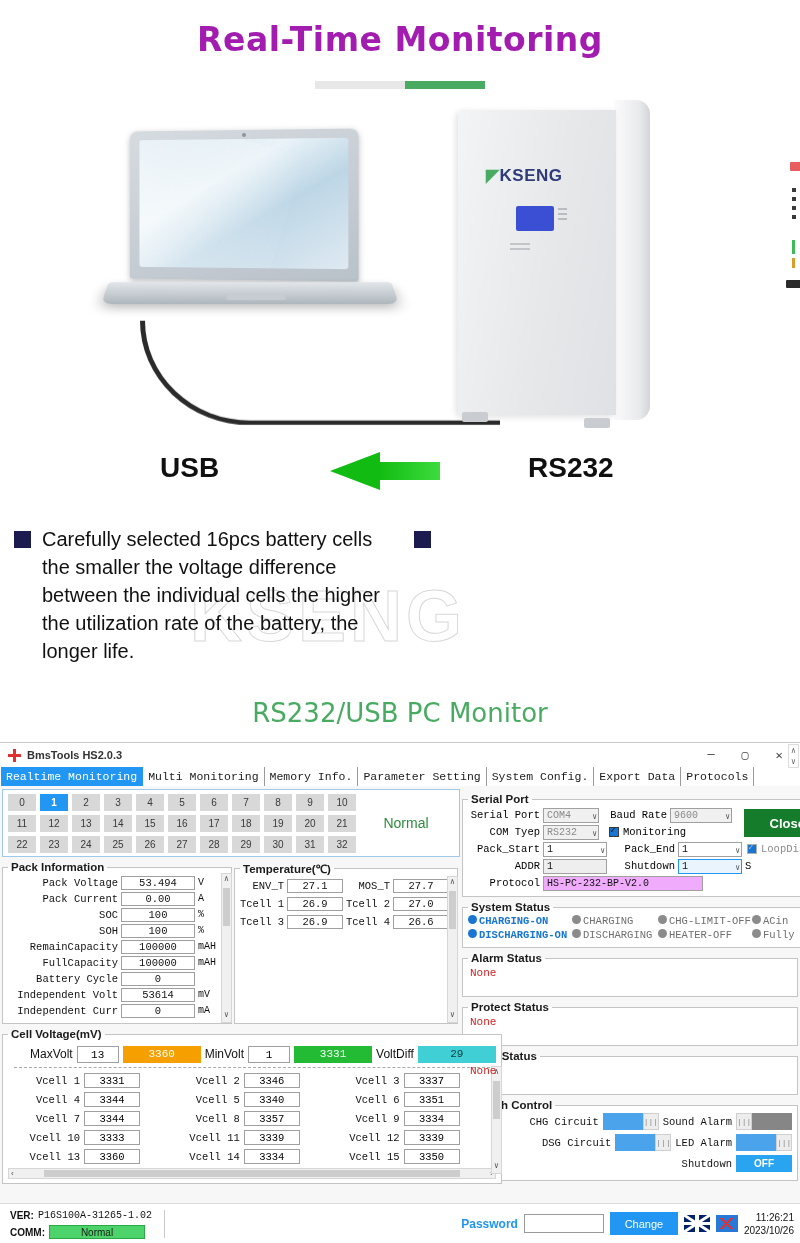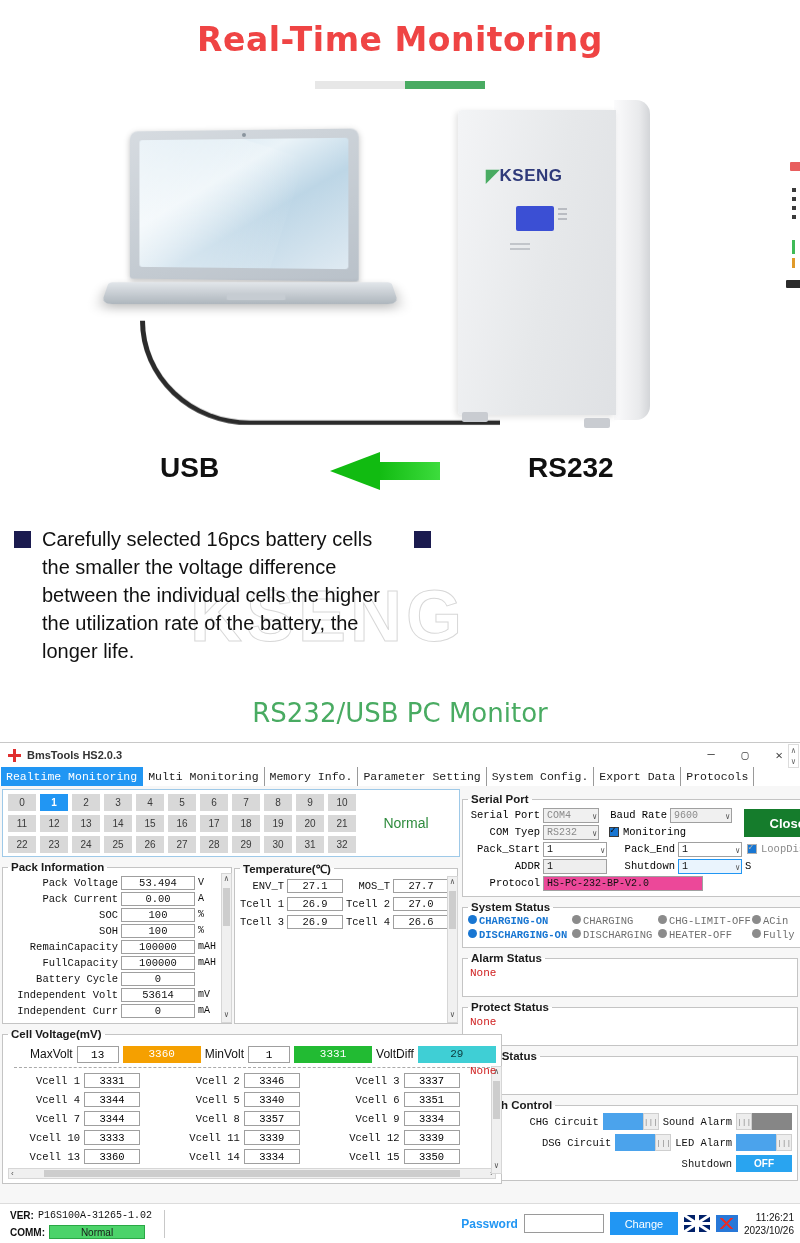--- a/index.html
+++ b/index.html
@@ -7,21 +7,21 @@
     width: 800px; height: 1243px;
     background: #ffffff;
     font-family: "Liberation Sans", sans-serif;
     overflow: hidden;
     position: relative;
   }
 
   
   .hero { position: relative; width: 800px; height: 740px; background:#fff; }
   .hero-title {
-    text-align:center; font-size:33px; font-weight:bold; color:#ef4444;
+    text-align:center; font-size:33px; font-weight:bold; color:#a21caf;
     letter-spacing:0.5px; padding-top:20px; font-family:"DejaVu Sans", sans-serif;
   }
   .rule-wrap { display:flex; justify-content:center; margin-top:22px; }
   .rule-a { width:90px; height:8px; background:#e7e7e7; }
   .rule-b { width:80px; height:8px; background:#49ab62; }
 
   
   .laptop { position:absolute; left:105px; top:130px; width:290px; height:200px; }
   .lid {
     position:absolute; left:22px; top:0; width:230px; height:150px;
@@ -196,21 +196,21 @@
   .sp .frow{height:16px;}
   .sp-lab{font-size:10.5px;text-align:right;white-space:nowrap;}
   .combo{
     border:1px solid #a0a0a0;background:#f0f0f0;height:15px;font-size:10px;color:#8a8a8a;
     display:flex;align-items:center;padding-left:3px;position:relative;
   }
   .combo.en{background:#fff;color:#111;}
   .combo.focus{border:1px solid #2196f3;background:#eaf4fd;color:#111;}
   .combo .cv{position:absolute;right:1px;top:3px;font-size:8px;color:#555;}
   .inp{border:1px solid #a0a0a0;background:#eee;height:15px;font-size:10px;padding-left:3px;line-height:14px;color:#111;}
-  .inp.w{background:#ec4899;}
+  .inp.w{background:#f0abfc;}
   .cbx{width:10px;height:10px;border:1px solid #3a3a3a;display:inline-block;position:relative;margin-right:4px;}
   .cbx.on:after{content:"✓";position:absolute;left:0px;top:-4px;font-size:10px;color:#111;}
   .cbx.dis{border-color:#b0b0b0;}
   .cbx.dis:after{color:#b0b0b0;}
   .closebtn{
     background:#157c2c;color:#fff;width:86px;height:28px;font-size:13px;font-weight:bold;
     display:flex;align-items:center;justify-content:center;font-family:"Liberation Sans",sans-serif;
   }
 
   .statrow{display:flex;align-items:center;margin-bottom:2px;}

